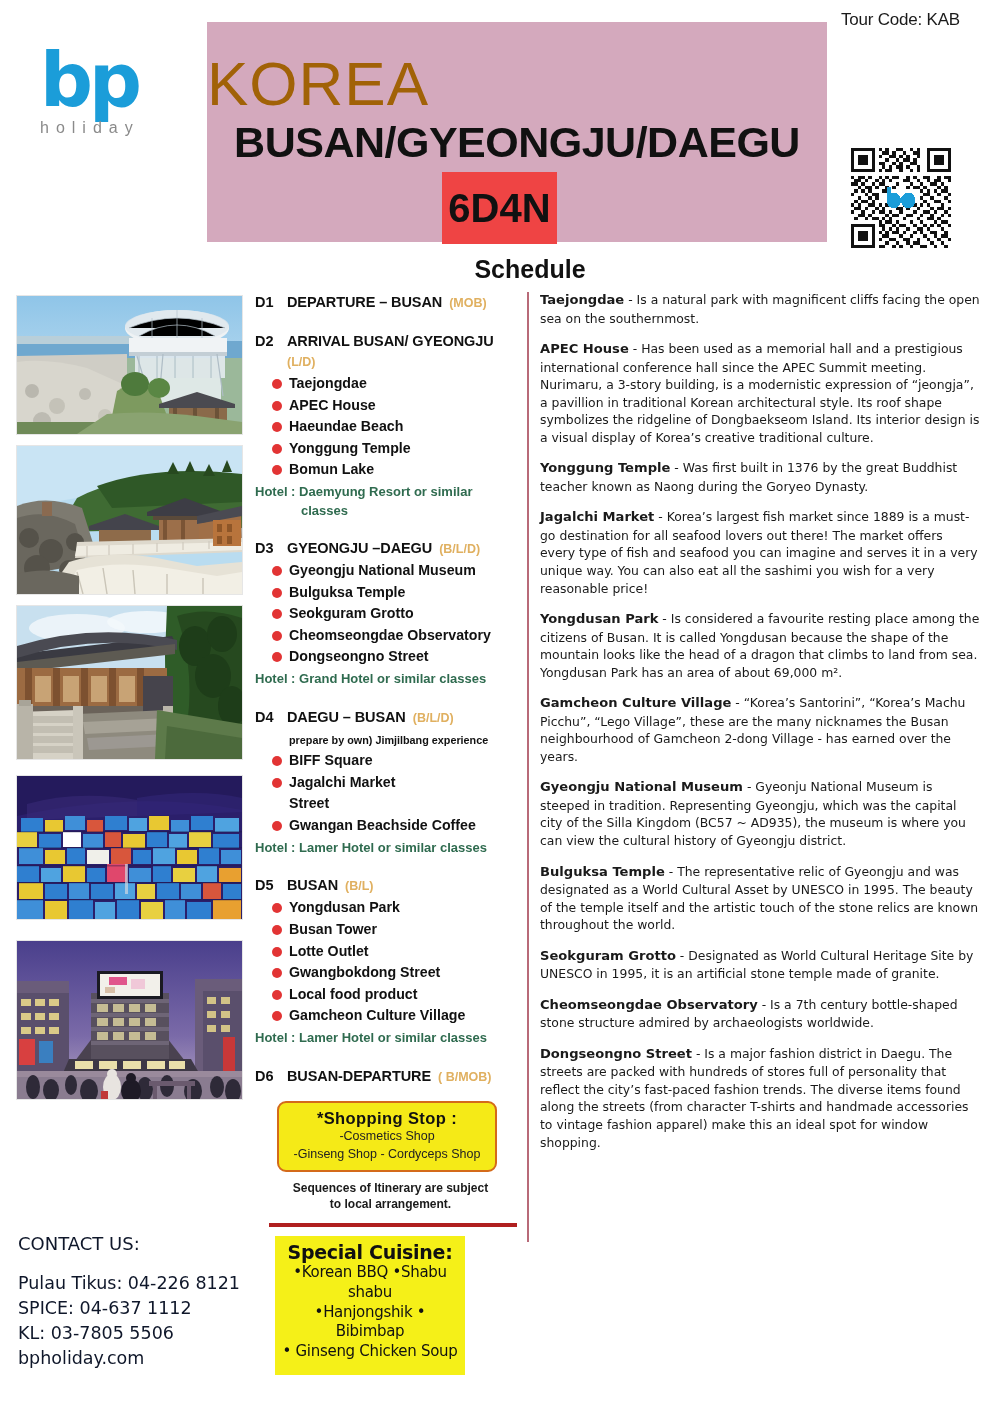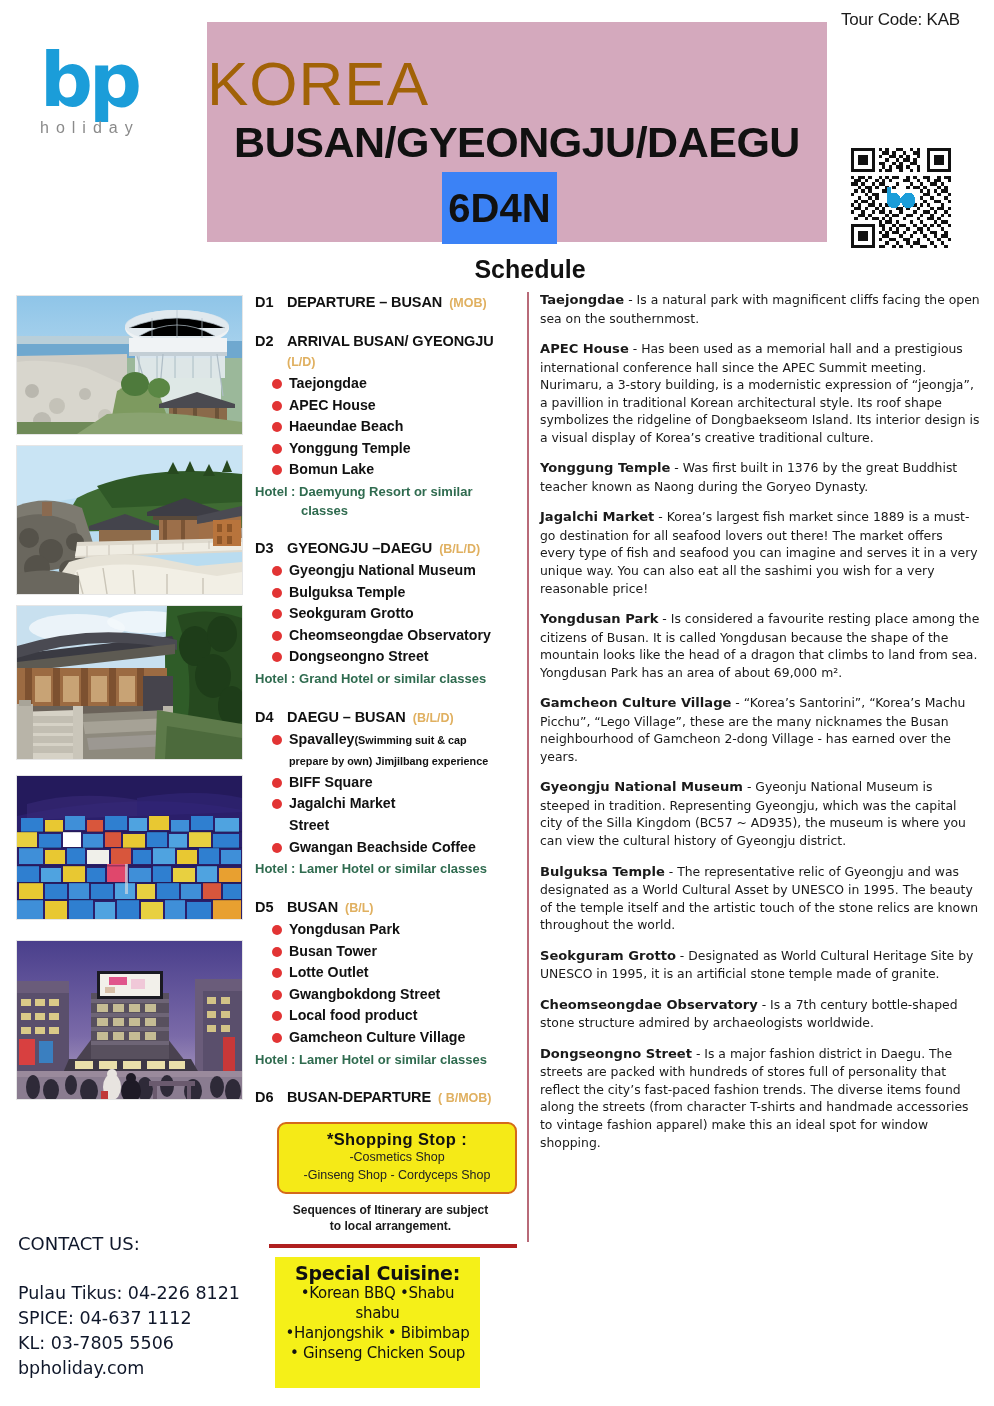--- a/index.html
+++ b/index.html
@@ -54,21 +54,21 @@
   .title-sub {
     position: absolute; left: 207px; top: 118px; width: 620px;
     text-align: center;
     font-size: 43px; font-weight: bold; color: #111;
     font-family: "Liberation Sans", sans-serif;
     letter-spacing: -0.5px;
   }
   .duration-box {
     position: absolute; left: 442px; top: 172px;
     width: 115px; height: 72px;
-    background: #3b82f6;
+    background: #ef4444;
     display: flex; align-items: center; justify-content: center;
   }
   .duration-box span {
     font-size: 40px; font-weight: bold; color: #111;
     font-family: "Liberation Sans", sans-serif;
   }
   .qr-code {
     position: absolute; left: 851px; top: 148px;
     width: 100px; height: 100px;
   }
@@ -148,21 +148,21 @@
   }
   .hotel-cont {
     color: #2f6b4f; font-weight: bold; font-size: 13px;
     padding-left: 46px; line-height: 1.4;
   }
   .day-gap { height: 16px; }
 
   
   .shop-box {
     margin: 14px 0 0 22px;
-    width: 240px;
+    width: 220px;
     background: #f5ea17;
     border: 2.5px solid #d46a1a;
     border-radius: 9px;
     padding: 6px 4px 7px 4px;
     text-align: center;
   }
   .shop-title {
     font-size: 16.5px; font-weight: bold; color: #111;
     letter-spacing: 0.4px;
     font-family: "Liberation Sans", sans-serif;
@@ -178,23 +178,23 @@
     line-height: 1.35;
     font-family: "Liberation Sans", sans-serif;
   }
   .red-rule {
     margin: 10px 0 0 14px;
     width: 248px; height: 4px;
     background: #b02020;
   }
   .cuisine-box {
     margin: 9px 0 0 20px;
-    width: 205px;
+    width: 190px;
     background: #f5f018;
-    padding: 5px 4px 24px 4px;
+    padding: 5px 4px 13px 4px;
     text-align: center;
   }
   .cuisine-title {
     font-size: 19px; font-weight: bold; color: #111;
     font-family: "DejaVu Sans", sans-serif;
     letter-spacing: -0.3px;
   }
   .cuisine-row {
     font-size: 15px; color: #111; line-height: 1.33;
     font-family: "DejaVu Sans", sans-serif;
@@ -227,21 +227,21 @@
   }
 
   
   .contact {
     position: absolute; left: 18px; top: 1230px;
     width: 230px;
     font-family: "DejaVu Sans", sans-serif;
     color: #0f172a;
   }
   .contact-head { font-size: 18px; line-height: 1.5; }
-  .contact-lines { margin-top: 24px; }
+  .contact-lines { margin-top: 14px; }
   .contact-lines div { font-size: 17.5px; line-height: 1.42; }
 </style>
 </head>
 <body>
 
 <div id="page">
 
   <div class="tour-code">Tour Code: KAB</div>
 
   <div class="pink-banner"></div>
@@ -902,21 +902,20 @@
     </div>
     <div class="day-gap"></div>
 
     <div class="day-block">
       <div class="day-head">
         <span class="day-num">D4</span>
         <span class="day-title">DAEGU – BUSAN</span>
         <span class="meal">(B/L/D)</span>
       </div>
       <ul class="spots">
-        <li><span class="bullet"></span><span>Spavalley</span><span class="small-note">(Swimming suit &amp; cap</span></li>
         <li style="padding-left:0"><span class="cont-line">prepare by own) Jimjilbang experience</span></li>
         <li><span class="bullet"></span><span>BIFF Square</span></li>
         <li><span class="bullet"></span><span>Jagalchi Market</span></li>
         <li style="padding-left:34px"><span>Street</span></li>
         <li><span class="bullet"></span><span>Gwangan Beachside Coffee</span></li>
       </ul>
       <div class="hotel">Hotel : Lamer Hotel  or similar classes</div>
     </div>
     <div class="day-gap"></div>
 

